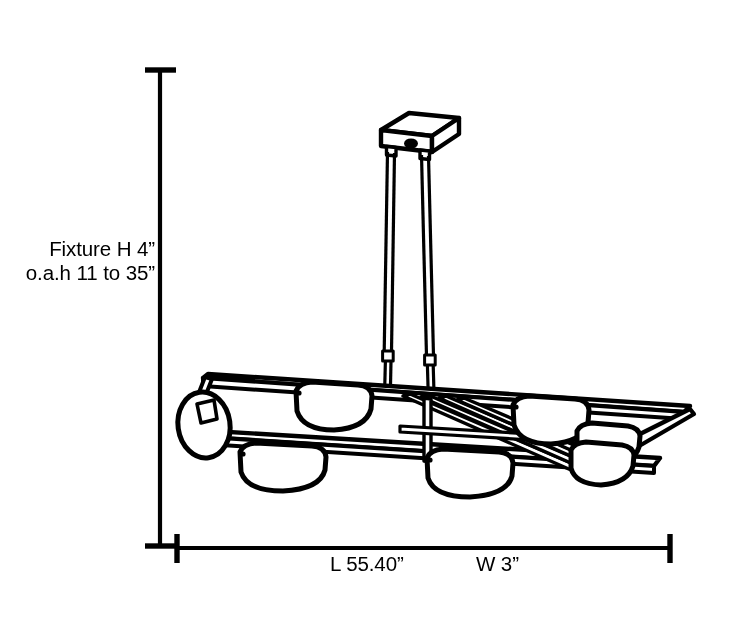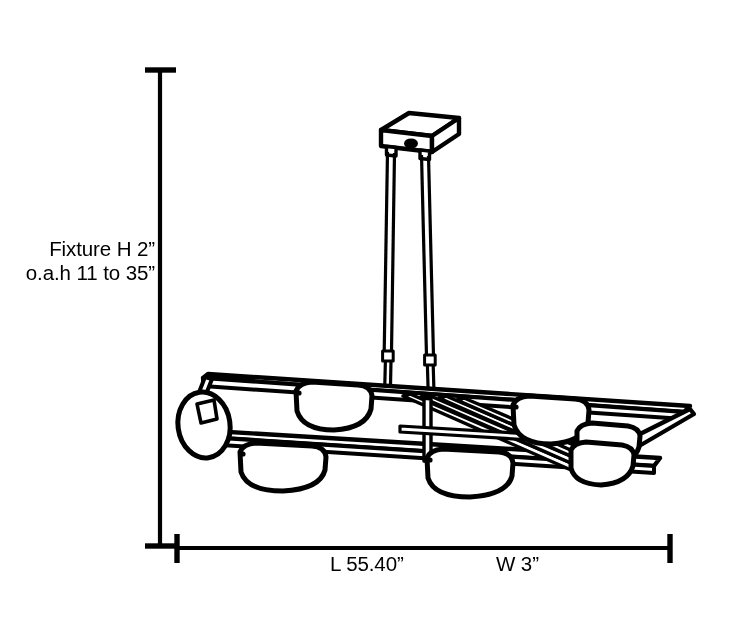--- a/index.html
+++ b/index.html
@@ -43,21 +43,20 @@
   }
   #length-dimension-label {
     left: 330px;
     top: 553px;
     font-size: 20.5px;
   }
   #width-dimension-label {
     left: 476px;
     top: 553px;
     font-size: 20.5px;
-    margin-left: 20px;
   }
   svg { display: block; }
 </style>
 </head>
 <body>
 
 <svg id="spec-drawing" viewBox="0 0 750 641" width="750" height="641">
 
   <g>
     <line x1="160" y1="68" x2="160" y2="548" stroke="#000" stroke-width="4.2"></line>
@@ -154,19 +153,19 @@
              L 512 476 Q 507 495 470 497 Q 434 497 428 478 Z" fill="#fff" stroke="#000" stroke-width="5.0" stroke-linejoin="round"></path>
     <circle cx="430" cy="460" r="2.6" fill="#000"></circle>
 
     <path d="M 571 450 Q 574 443 586 442 L 622 445 Q 633 447 634 455
              L 633 466 Q 628 483 601 485 Q 575 484 571 468 Z" fill="#fff" stroke="#000" stroke-width="5.0" stroke-linejoin="round"></path>
   </g>
 
 </svg>
 
 <div class="dim-label" id="height-dimension-label">
-  <span class="dim-line-1">Fixture H 2”</span>
+  <span class="dim-line-1">Fixture H 4”</span>
   <span class="dim-line-2">o.a.h 11 to 35”</span>
 </div>
 
 <div class="dim-label" id="length-dimension-label">L 55.40”</div>
 
 <div class="dim-label" id="width-dimension-label">W 3”</div>
 
 </body></html>

